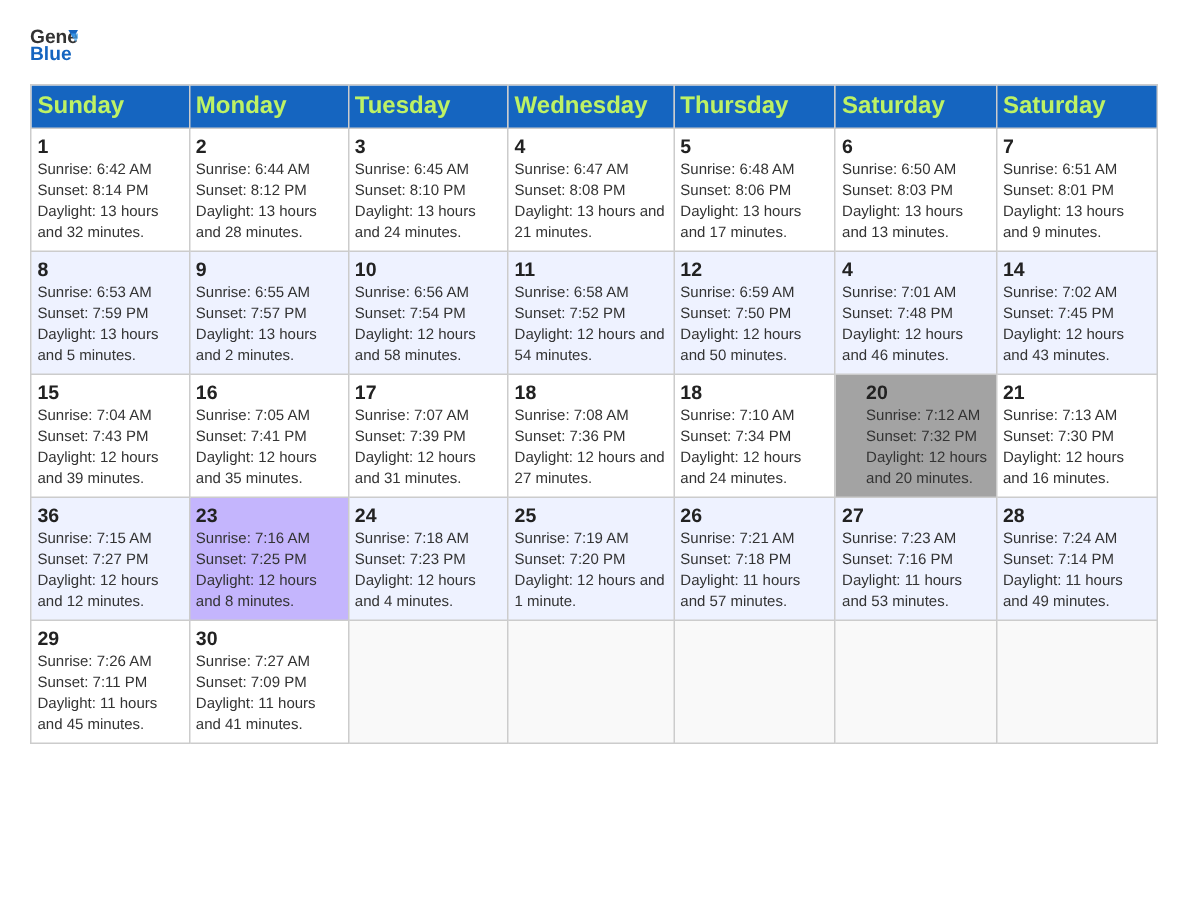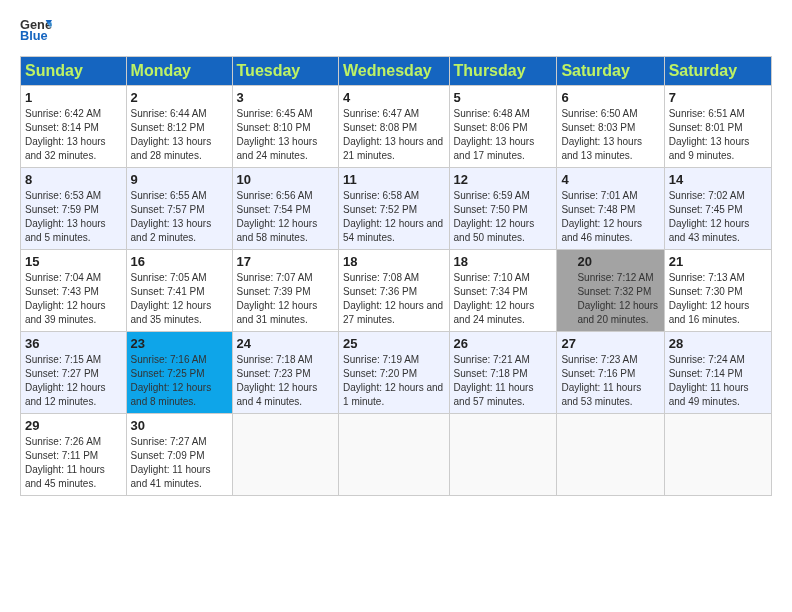--- a/index.html
+++ b/index.html
@@ -198,21 +198,21 @@
           <td style="background: rgb(255, 255, 255);">
         <span class="day-num">21</span>
         <span class="day-info">Sunrise: 7:13 AM<br>Sunset: 7:30 PM<br>Daylight: 12 hours and 16 minutes.</span>
       </td>
         </tr>
         <tr>
           <td style="background: rgb(238, 242, 255);">
         <span class="day-num">36</span>
         <span class="day-info">Sunrise: 7:15 AM<br>Sunset: 7:27 PM<br>Daylight: 12 hours and 12 minutes.</span>
       </td>
-          <td style="background: #0ea5e9; margin-top: 44px;">
+          <td style="background: #c4b5fd; margin-top: 44px;">
         <span class="day-num">23</span>
         <span class="day-info">Sunrise: 7:16 AM<br>Sunset: 7:25 PM<br>Daylight: 12 hours and 8 minutes.</span>
       </td>
           <td style="background: rgb(238, 242, 255);">
         <span class="day-num">24</span>
         <span class="day-info">Sunrise: 7:18 AM<br>Sunset: 7:23 PM<br>Daylight: 12 hours and 4 minutes.</span>
       </td>
           <td style="background: rgb(238, 242, 255);">
         <span class="day-num">25</span>
         <span class="day-info">Sunrise: 7:19 AM<br>Sunset: 7:20 PM<br>Daylight: 12 hours and 1 minute.</span>

